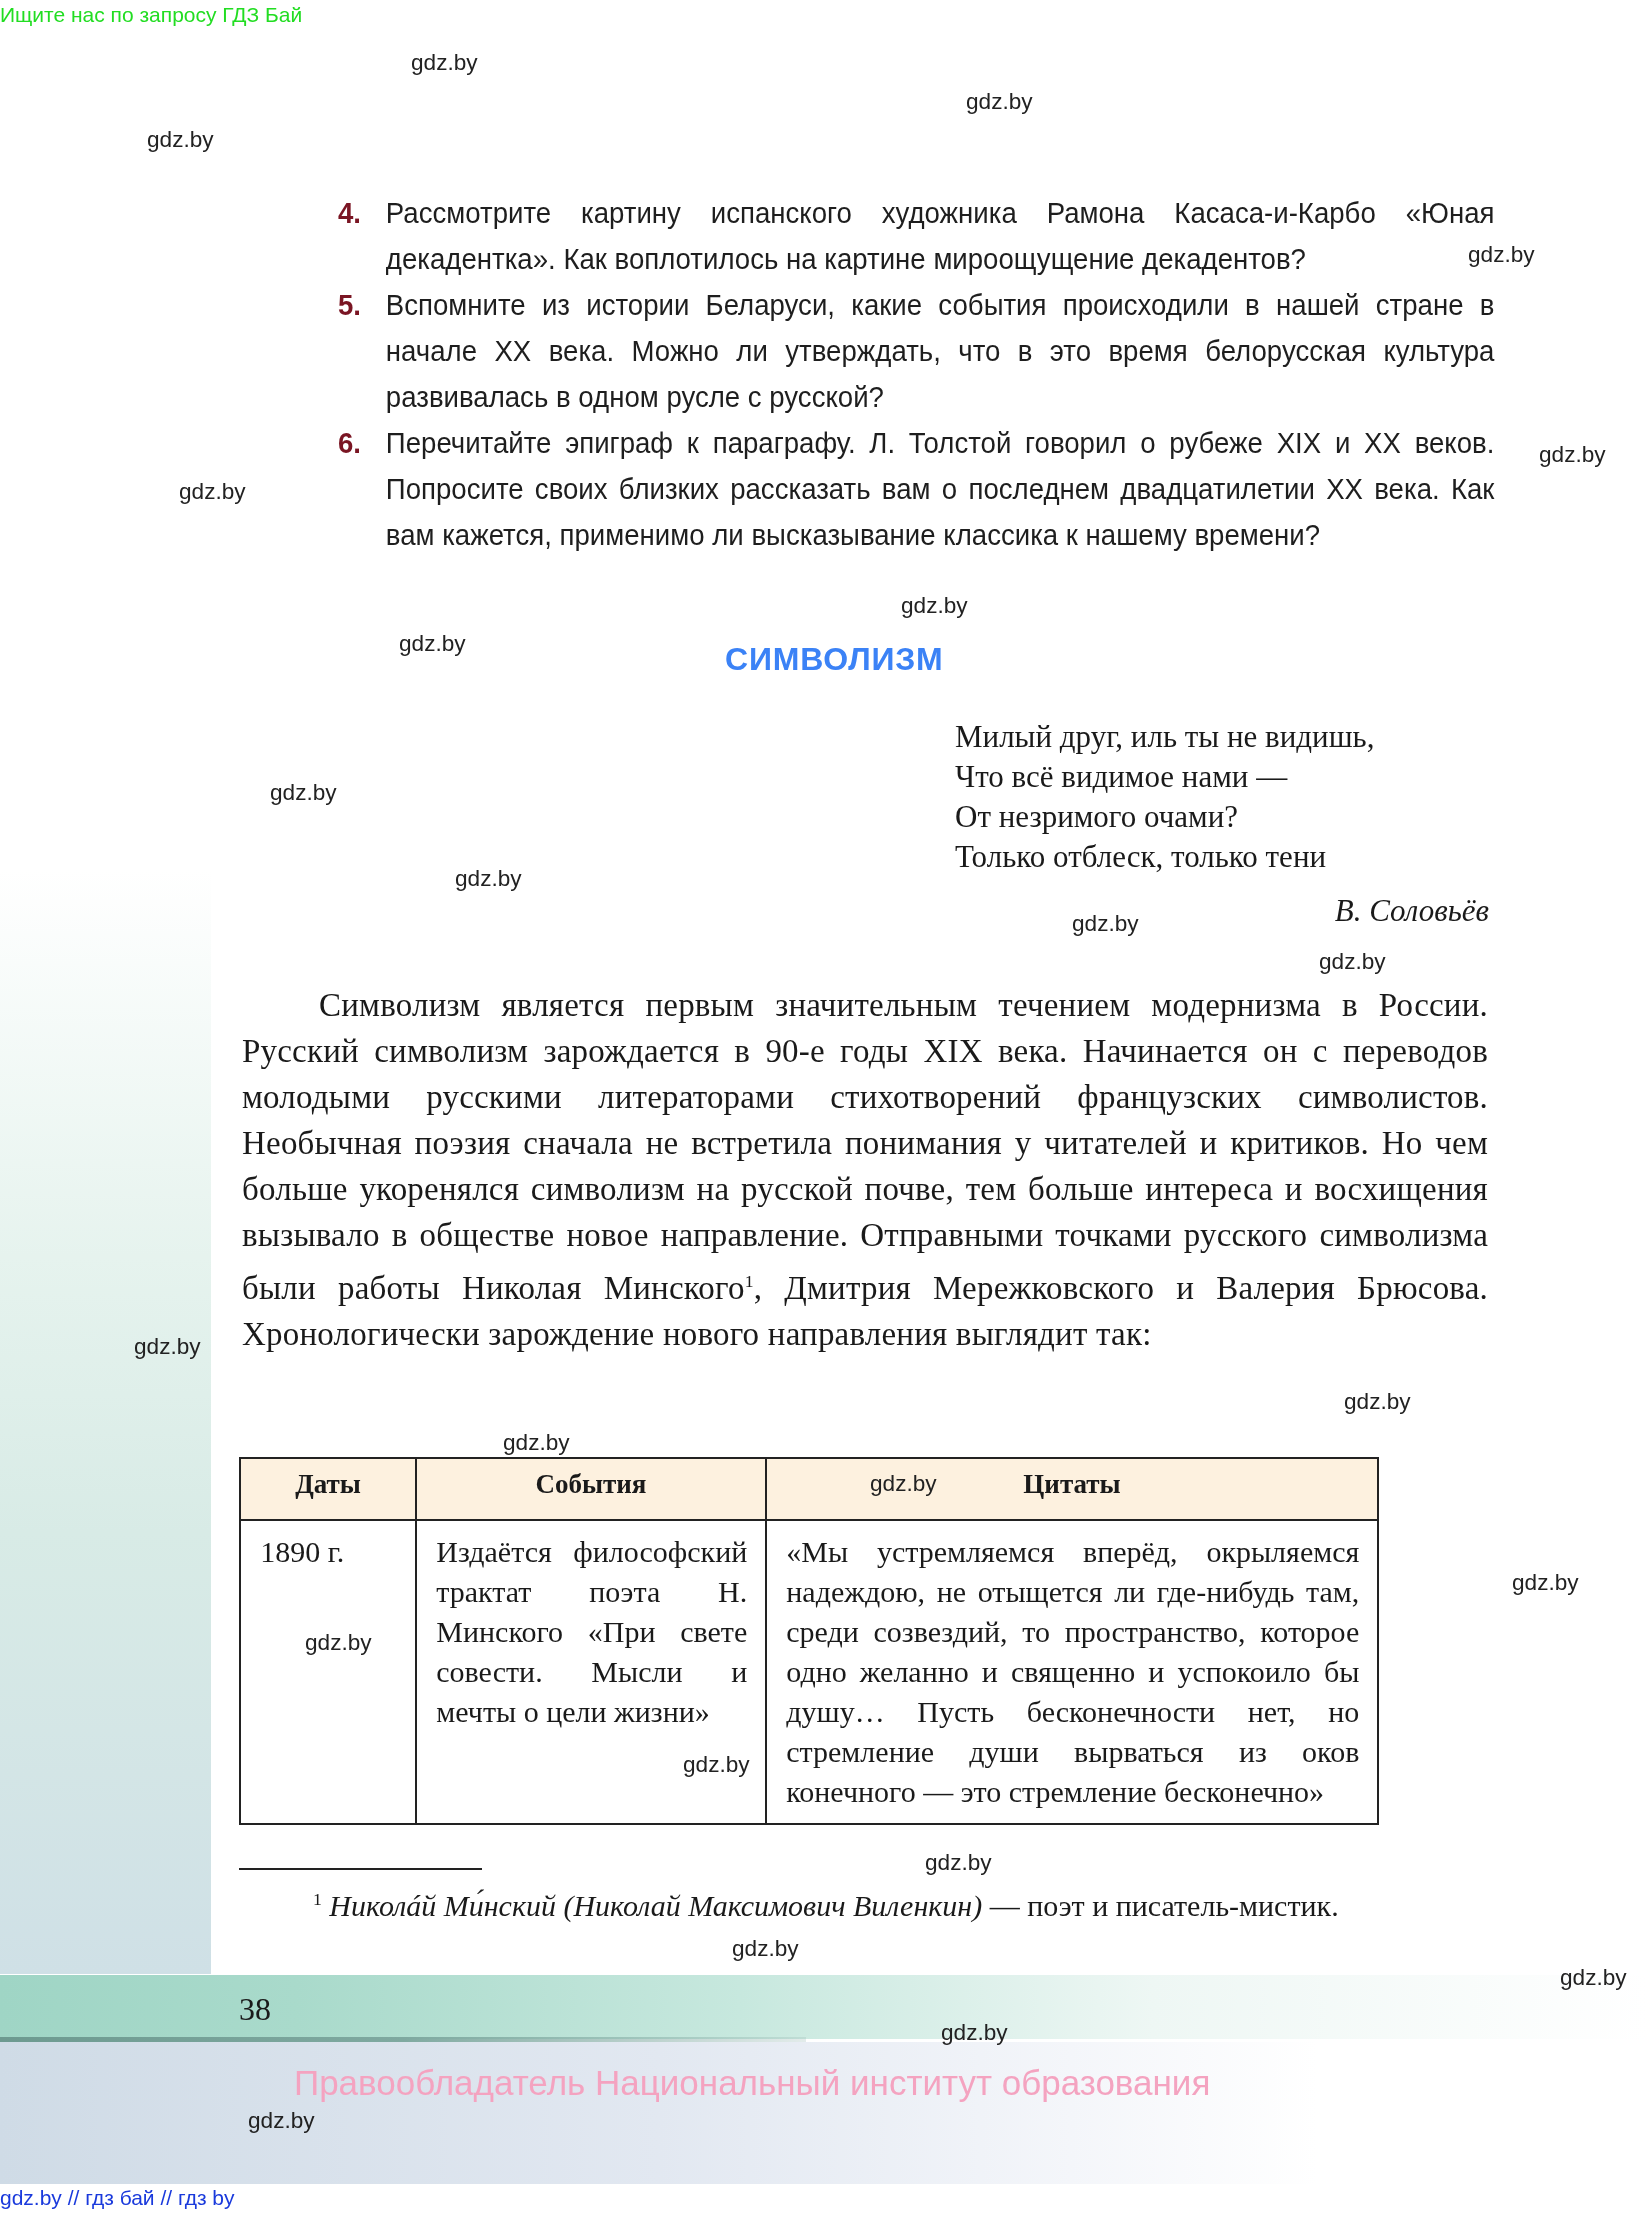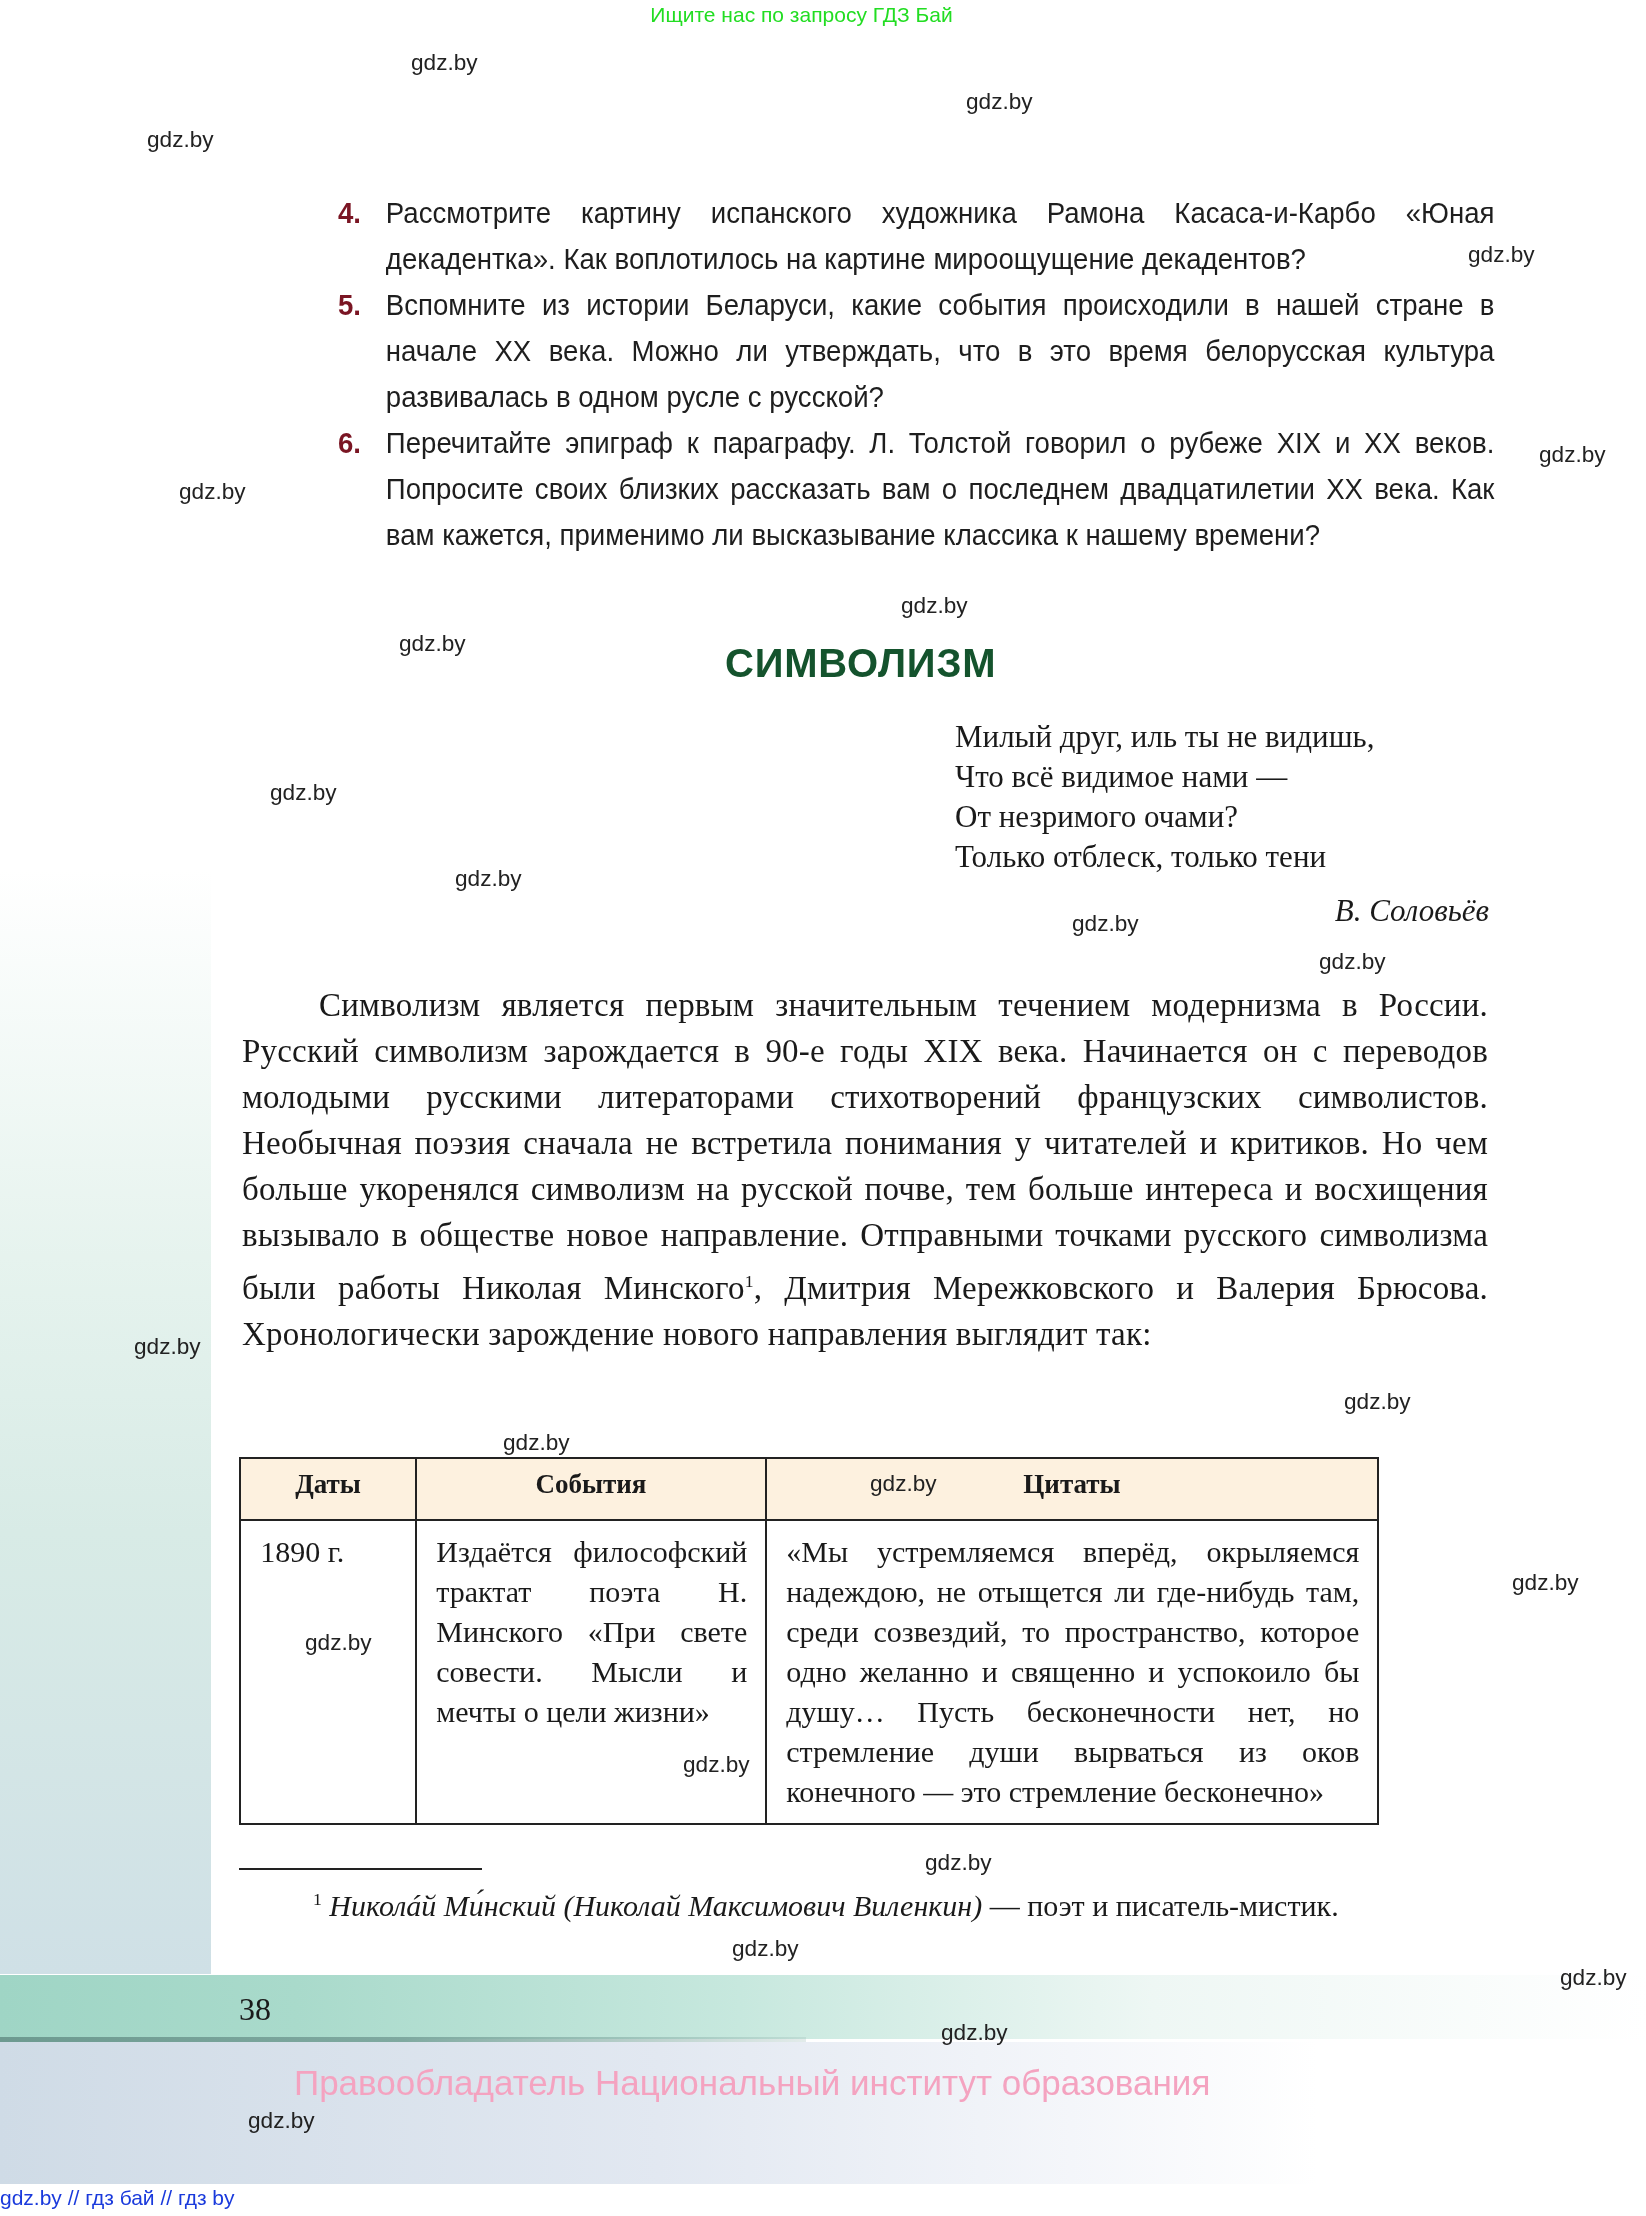--- a/index.html
+++ b/index.html
@@ -24,40 +24,40 @@
     }
     .bottom-band {
       position: absolute; left: 0; top: 2042px; width: 1647px; height: 142px;
       background: linear-gradient(90deg, #cfdbe6 0%, #e2e8f1 40%, #f4f6fa 65%, #ffffff 80%);
     }
     .page-number {
       position: absolute; left: 239px; top: 1991px;
       font-size: 32px;
     }
     .top-banner {
-      position: absolute; top: 3.2px; left: 0; width: 1603px; text-align: center;
+      position: absolute; top: 3.2px; left: 0; width: 1603px; 
       font-family: "Liberation Sans", sans-serif; font-size: 21px; color: #22dd22;
     }
     .watermark {
       position: absolute; font-family: "Liberation Sans", sans-serif;
       font-size: 22.6px; color: #222; white-space: nowrap;
     }
     
     .questions { position: absolute; left: 338px; top: 190px; width: 1153px; }
     .q {
       display: flex; font-family: "Liberation Sans", sans-serif;
       font-size: 30px; line-height: 46px; color: #1e1e1e;
       transform: scaleX(0.92); transform-origin: left top; width: 1257px;
     }
     .q-num { width: 52px; flex: 0 0 52px; color: #7a1523; font-weight: bold; }
     .q-text { flex: 1; text-align: justify; }
     .section-title {
       position: absolute; left: 725px; top: 641px;
       font-family: "Liberation Sans", sans-serif; font-weight: bold;
-      font-size: 40px; color: #14532d; letter-spacing: 0.8px;
+      font-size: 32px; color: #3b82f6; letter-spacing: 0.8px;
     }
     .epigraph {
       position: absolute; left: 955px; top: 717px;
       font-size: 31px; line-height: 40px;
     }
     .epigraph-author {
       position: absolute; right: 158px; top: 893px;
       font-size: 31px; font-style: italic;
     }
     .body-text {

